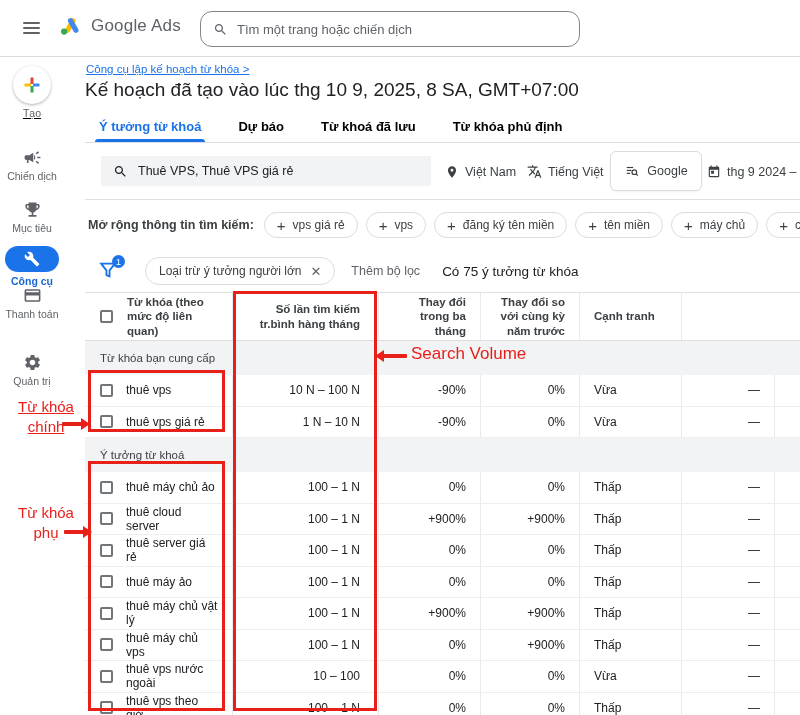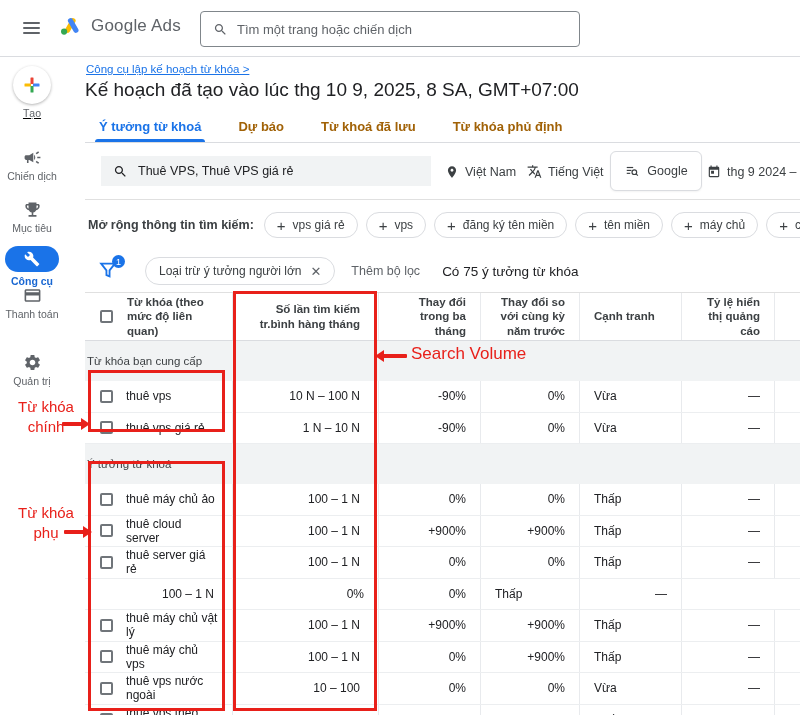--- a/index.html
+++ b/index.html
@@ -6,40 +6,40 @@
   *{margin:0;padding:0;box-sizing:border-box;}
   body{font-family:"Liberation Sans","DejaVu Sans",sans-serif;background:#fff;}
   .page{position:relative;width:800px;height:715px;background:#fff;overflow:hidden;}
 
   
   .topbar{position:absolute;top:0;left:0;width:800px;height:57px;background:#fff;border-bottom:1px solid var(--bd);}
   .hamburger{position:absolute;left:23px;top:22px;width:17px;height:13px;cursor:pointer;}
   .hamburger span{display:block;height:2px;background:var(--sec);margin-bottom:3px;border-radius:1px;}
   .logo{position:absolute;left:57px;top:14px;display:flex;align-items:center;gap:8px;}
   .logo-text{font-size:17px;color:var(--sec);letter-spacing:.2px;}
-  .top-search{position:absolute;left:200px;top:11px;width:380px;height:36px;border:1px solid #80868b;border-radius:4px;background:#fff;display:flex;align-items:center;padding:0 12px;gap:9px;}
+  .top-search{position:absolute;left:200px;top:11px;width:380px;height:36px;border:1px solid #80868b;border-radius:12px;background:#fff;display:flex;align-items:center;padding:0 12px;gap:9px;}
   .top-search input{border:none;outline:none;flex:1;font-size:13px;color:var(--txt);font-family:inherit;background:transparent;}
   .top-search input::placeholder{color:var(--sec);}
 
   
   .sidebar{position:absolute;top:57px;left:0;width:85px;bottom:0;background:#fff;}
   .side-item{position:absolute;left:0;width:64px;text-align:center;cursor:pointer;}
   .side-label{font-size:10.5px;color:var(--sec);margin-top:3px;}
   .create-circle{width:38px;height:38px;border-radius:50%;background:#fff;box-shadow:0 1px 3px rgba(0,0,0,.3);margin:0 auto;display:flex;align-items:center;justify-content:center;}
   .side-ico{display:flex;justify-content:center;}
   .tools-pill{width:54px;height:26px;border-radius:13px;background:#1a73e8;margin:0 auto;display:flex;align-items:center;justify-content:center;}
   .side-item.active .side-label{color:#1967d2;font-weight:bold;}
 
   
   .main{position:absolute;left:85px;top:57px;width:715px;bottom:0;background:#fff;}
   .breadcrumb{position:absolute;left:1px;top:6px;font-size:11.5px;color:var(--accent);text-decoration:underline;cursor:pointer;}
   .page-title{position:absolute;left:0;top:22px;font-size:19px;color:var(--txt);}
 
   .tabs{position:absolute;left:0;top:54px;width:100%;height:32px;border-bottom:1px solid var(--bd);display:flex;padding-left:14px;gap:37px;}
-  .tab{font-size:13px;color:#a16207;font-weight:bold;position:relative;display:flex;align-items:center;cursor:pointer;}
+  .tab{font-size:13px;color:#000000;font-weight:bold;position:relative;display:flex;align-items:center;cursor:pointer;}
   .tab.active{color:var(--accent);}
   .tab.active::after{content:"";position:absolute;left:-4px;right:-4px;bottom:0;height:3px;background:var(--accent);border-radius:3px 3px 0 0;}
 
   .toolbar{position:absolute;left:0;top:86px;width:100%;height:57px;border-bottom:1px solid #e0e0e0;}
   .plan-search{position:absolute;left:16px;top:13px;width:330px;height:30px;background:#f1f3f4;border-radius:0;display:flex;align-items:center;gap:10px;padding:0 12px;}
   .plan-search input{border:none;outline:none;background:transparent;font-size:12.5px;color:var(--txt);flex:1;font-family:inherit;}
   .tb-item{position:absolute;top:0;height:57px;display:flex;align-items:center;gap:6px;font-size:12.5px;color:#3c4043;cursor:pointer;white-space:nowrap;}
   .google-box{position:absolute;left:525px;top:8px;width:92px;height:40px;border:1px solid var(--bd);border-radius:6px;background:#fff;display:flex;align-items:center;justify-content:center;gap:7px;font-size:12.5px;color:#3c4043;cursor:pointer;box-shadow:0 1px 2px rgba(0,0,0,.05);}
 
   .chips-row{position:absolute;left:0;top:143px;width:100%;height:50px;display:flex;align-items:center;gap:8px;padding-left:3px;overflow:hidden;}
@@ -57,21 +57,21 @@
   .idea-count{margin-left:22px;font-size:13.5px;color:var(--txt);}
 
   
   .table{position:absolute;left:0;top:235px;width:715px;border-top:1px solid #e0e0e0;}
   .thead,.trow{display:grid;grid-template-columns:147px 146px 102px 99px 102px 93px 1fr;}
   .thead{height:48px;border-bottom:1px solid var(--bd);}
   .th{display:flex;align-items:center;font-size:11.5px;color:#3c4043;font-weight:bold;line-height:1.25;padding:0 14px;}
   .th:not(:first-child),.td:not(:first-child){border-left:1px solid #e8eaed;}
   .th.num{justify-content:flex-end;text-align:right;}
   .th.kwh{padding-left:15px;gap:14px;}
-  .section-row{height:40px;background:#f1f3f4;font-size:11.5px;color:#3c4043;display:flex;align-items:center;padding-left:2px;}
+  .section-row{height:34px;background:#f1f3f4;font-size:11.5px;color:#3c4043;display:flex;align-items:center;padding-left:15px;}
   .trow{height:31.5px;border-bottom:1px solid #eceef0;background:#fff;}
   .td{display:flex;align-items:center;font-size:12px;color:var(--txt);padding:0 14px;}
   .td.num{justify-content:flex-end;}
   .td.vol{padding-right:18px;}
   .td.kw{padding-left:15px;gap:13px;}
   .cb{width:13px;height:13px;border:2px solid #70757a;border-radius:2px;background:#fff;flex:0 0 auto;cursor:pointer;}
   .bottom-strip{height:12px;background:#f1f3f4;}
 
   
   .overlay{position:absolute;inset:0;pointer-events:none;}
@@ -260,21 +260,20 @@
     <div class="table">
       <div class="thead">
         <div class="th kwh">
           <span class="cb"></span>
           <span>Từ khóa (theo mức độ liên quan)</span>
         </div>
         <div class="th num" style="padding-right:18px;">Số lần tìm kiếm tr.bình hàng tháng</div>
         <div class="th num">Thay đổi trong ba tháng</div>
         <div class="th num">Thay đổi so với cùng kỳ năm trước</div>
         <div class="th">Cạnh tranh</div>
-        <div class="th num">Tỷ lệ hiển thị quảng cáo</div>
         <div class="th"></div>
       </div>
       <div>
           <div class="section-row">Từ khóa bạn cung cấp</div>
           <div class="trow">
             <div class="td kw">
               <span class="cb"></span>
               <span class="kwt">thuê vps</span>
             </div>
             <div class="td num vol">10 N – 100 N</div>
@@ -327,20 +326,24 @@
               <span class="kwt">thuê server giá rẻ</span>
             </div>
             <div class="td num vol">100 – 1 N</div>
             <div class="td num">0%</div>
             <div class="td num">0%</div>
             <div class="td">Thấp</div>
             <div class="td num">—</div>
             <div class="td"></div>
           </div>
           <div class="trow">
+            <div class="td kw">
+              <span class="cb"></span>
+              <span class="kwt">thuê máy ảo</span>
+            </div>
             <div class="td num vol">100 – 1 N</div>
             <div class="td num">0%</div>
             <div class="td num">0%</div>
             <div class="td">Thấp</div>
             <div class="td num">—</div>
             <div class="td"></div>
           </div>
           <div class="trow">
             <div class="td kw">
               <span class="cb"></span>
@@ -395,20 +398,20 @@
   </div>
 
   <div class="overlay">
     <div class="redbox" style="left:233px;top:291px;width:144px;height:420px;"></div>
     <div class="redbox" style="left:88px;top:370px;width:137px;height:62px;"></div>
     <div class="redbox" style="left:88px;top:461px;width:137px;height:250px;"></div>
 
     <div class="arrow left" style="left:383px;top:354px;width:24px;"></div>
     <div class="ann-text" style="left:411px;top:344px;font-size:17px;">Search Volume</div>
 
-    <div class="ann-text" style="left:6px;top:397px;width:80px;text-align:center;font-size:15px;line-height:20px;">Từ khóa chính</div>
+    <div class="ann-text" style="left:6px;top:397px;width:80px;text-align:center;font-size:15px;line-height:20px;text-decoration:underline;">Từ khóa chính</div>
     <div class="arrow right" style="left:62px;top:422px;width:20px;"></div>
 
     <div class="ann-text" style="left:6px;top:503px;width:80px;text-align:center;font-size:15px;line-height:20px;">Từ khóa phụ</div>
     <div class="arrow right" style="left:64px;top:530px;width:20px;"></div>
   </div>
 
 </div>
 
 </body></html>

